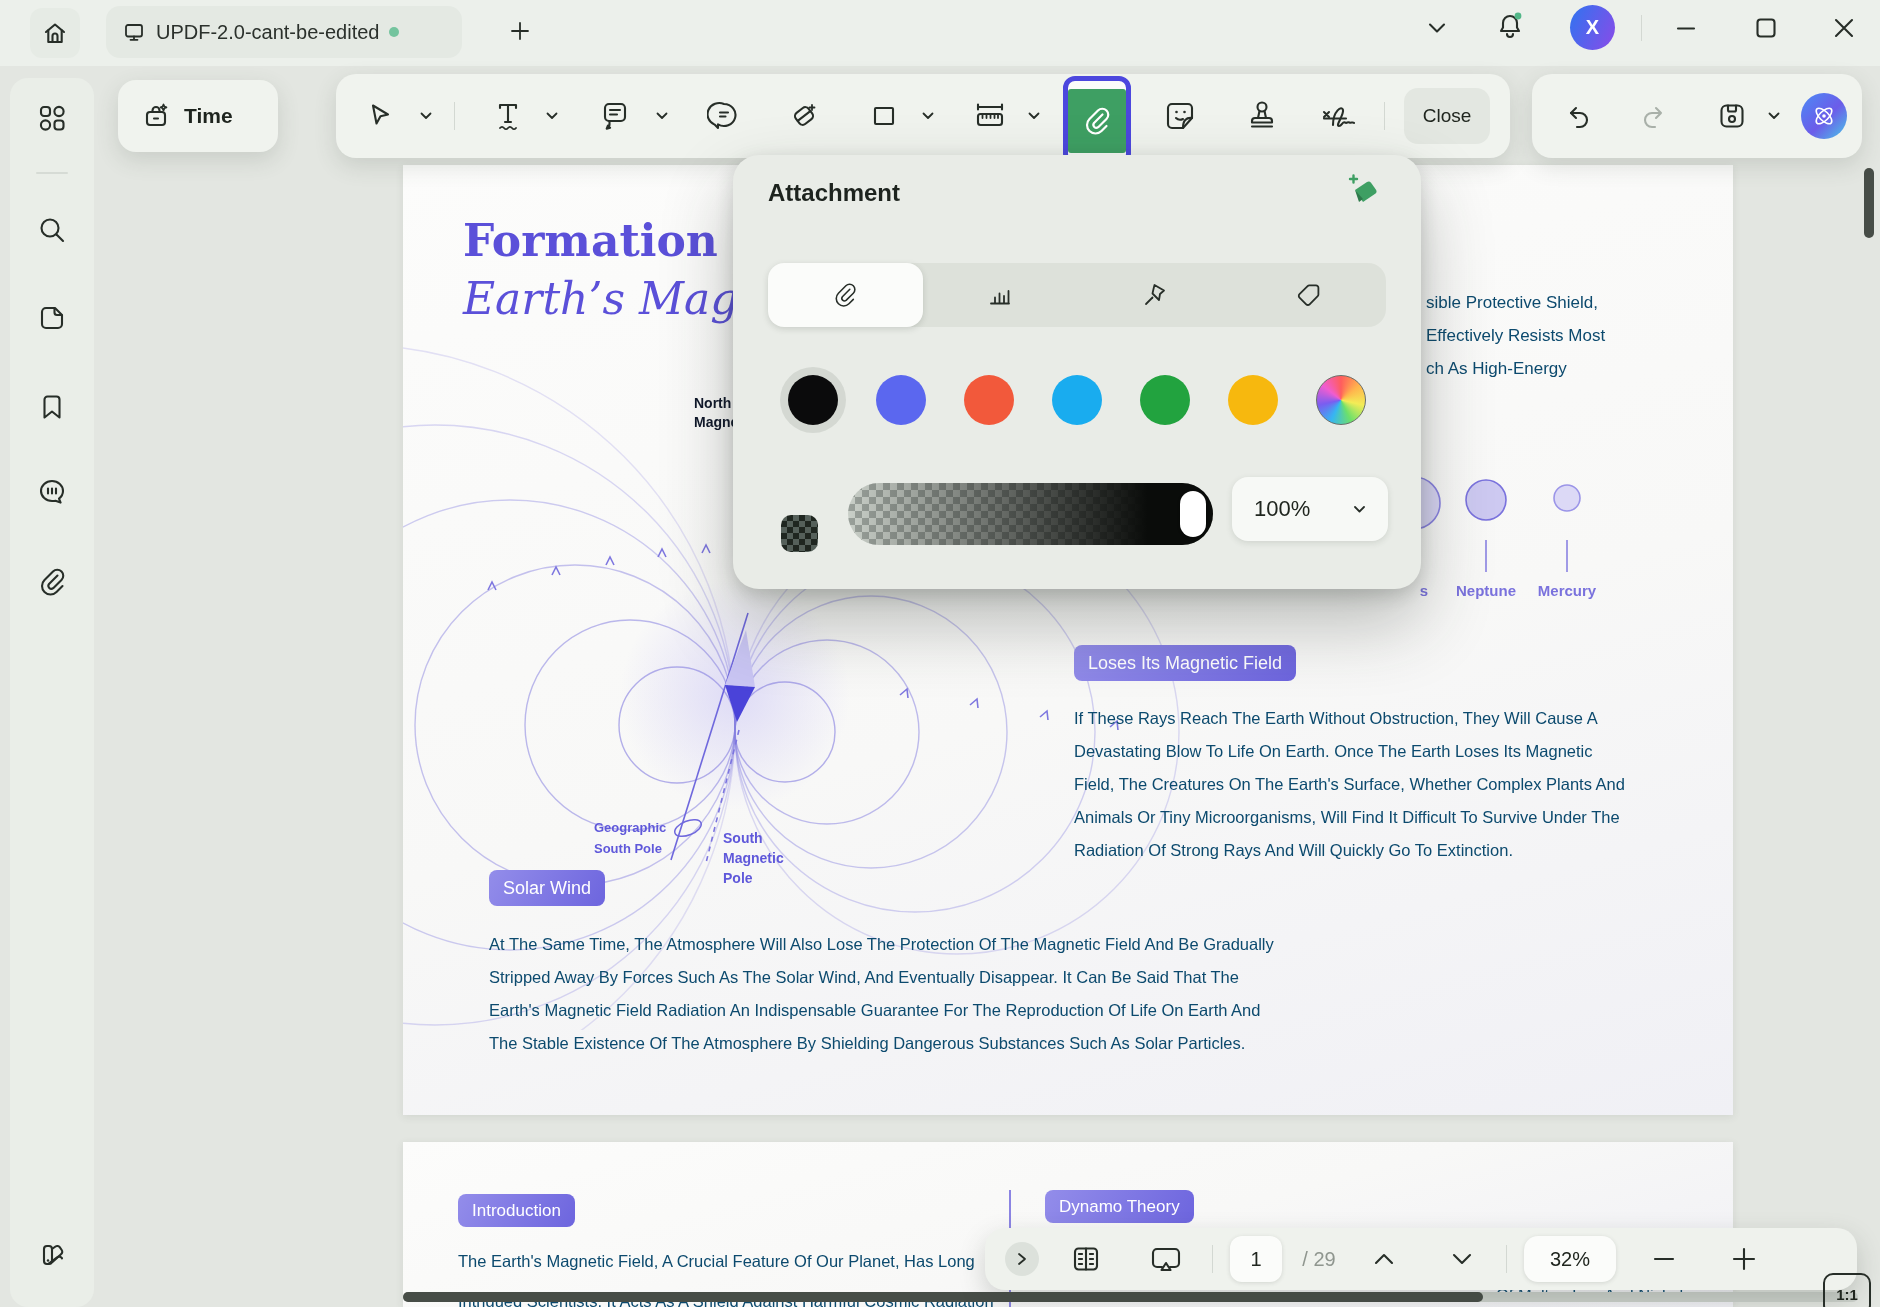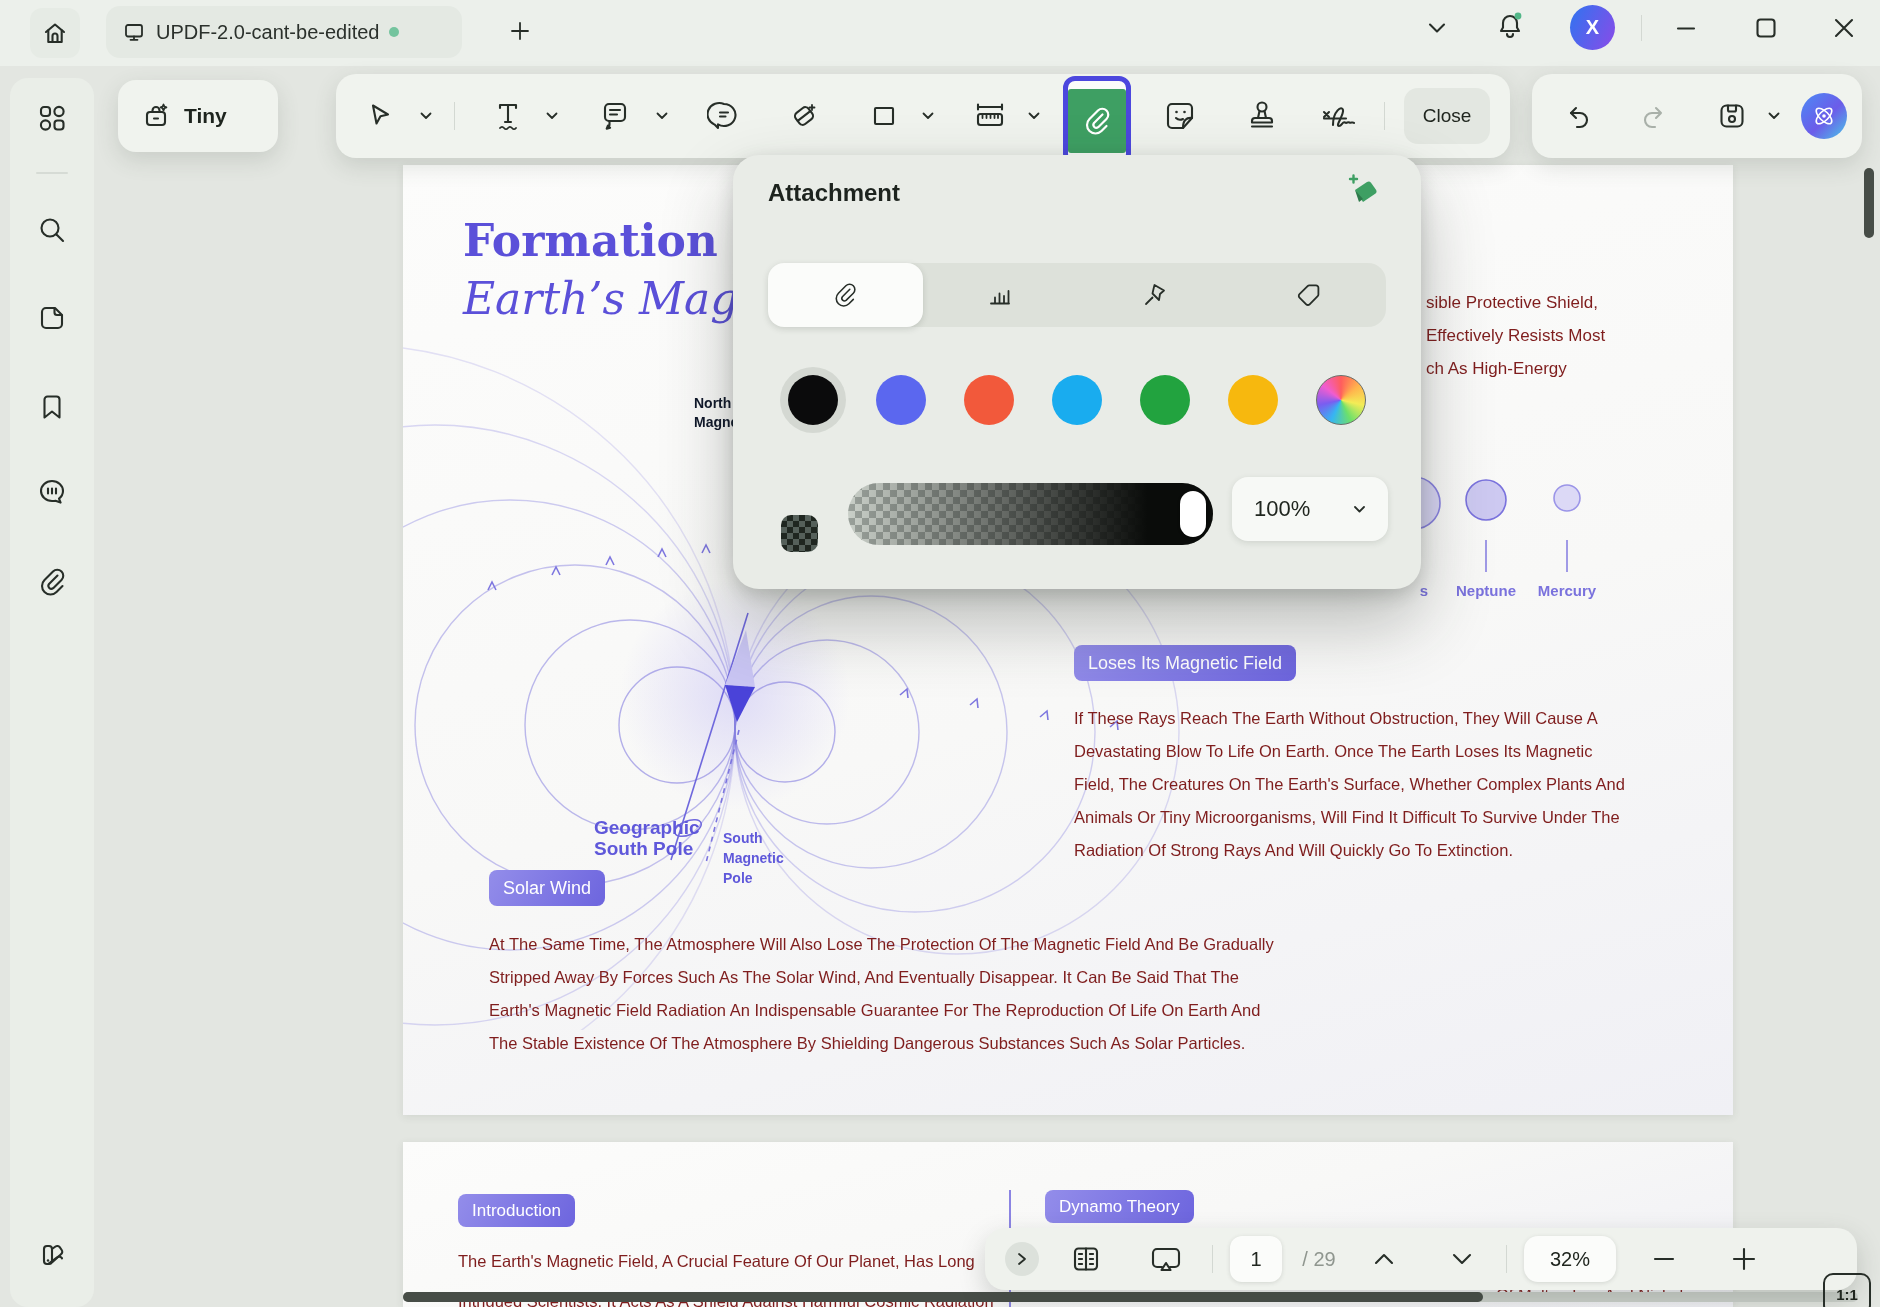--- a/index.html
+++ b/index.html
@@ -36,21 +36,21 @@
   .clip-sel{position:absolute;left:727px;top:2px;width:68px;height:90px;border:5px solid #4c47de;border-radius:12px;
             background:#fbfcfa;box-sizing:border-box;display:flex;align-items:center;justify-content:center;}
   .clip-sel-inner{width:100%;height:64px;background:#3e9f63;border-radius:3px;display:flex;align-items:center;justify-content:center;}
   .toolbar-right{left:1532px;top:74px;width:330px;height:84px;}
   .ai-btn{position:absolute;left:1824px;top:116px;width:46px;height:46px;margin:-23px 0 0 -23px;border-radius:50%;
           background:linear-gradient(135deg,#4b8bf5,#6c5ce9 55%,#49c7e8);display:flex;align-items:center;justify-content:center;}
   
   .page{background:linear-gradient(165deg,#fcfcfb 0%,#f8f8f7 55%,#f0f0f5 100%);box-shadow:0 2px 8px rgba(60,65,60,.10);}
   .badge{position:absolute;border-radius:8px;color:#fff;font-weight:normal;
          background:linear-gradient(120deg,#938dea,#6d65de);display:flex;align-items:center;padding:0 14px;}
-  .body-text{color:#7f1d1d;font-size:16.5px;}
+  .body-text{color:#0c4a6e;font-size:16.5px;}
   .body-text .ln{white-space:nowrap;height:33px;line-height:33px;}
   .diagram-label{position:absolute;color:#5f58da;font-weight:bold;line-height:19px;font-size:14px;white-space:nowrap;}
   .planet-label{position:absolute;color:#7a72dd;font-weight:bold;font-size:15px;transform:translateX(-50%);}
   
   .popup{left:733px;top:155px;width:688px;height:434px;background:#e9ece7;border-radius:26px;
          box-shadow:0 34px 70px rgba(40,48,40,.30),0 6px 18px rgba(40,48,40,.18);}
   .popup-title{position:absolute;left:35px;top:24px;font-size:24px;font-weight:bold;color:#1d231e;}
   .tabbar{position:absolute;left:35px;top:108px;width:618px;height:64px;background:#dde1da;border-radius:18px;display:flex;}
   .tabseg{width:25%;height:100%;display:flex;align-items:center;justify-content:center;border-radius:16px;}
   .tabseg.on{background:#fbfcfa;box-shadow:0 2px 6px rgba(60,70,60,.18);}
@@ -233,21 +233,21 @@
     <path d="M336 400 L303 533" stroke="#7c75df" stroke-width="1.6" stroke-dasharray="5 5" fill="none"></path>
 
     <polygon points="343,300 322,355 352,357" fill="#c9c5f3"></polygon>
     <polygon points="322,355 352,357 334,392" fill="#4a43d9"></polygon>
   </svg>
 
   <div class="diagram-label" style="left:694px;top:394px;font-size:14px;color:#0f172a;">
       <div class="ln">North</div>
       <div class="ln">Magne</div>
     </div>
-  <div class="diagram-label" style="left:594px;top:817px;font-size:19px;line-height:21px;">
+  <div class="diagram-label" style="left:594px;top:817px;font-size:13px;line-height:21px;">
       <div class="ln">Geographic</div>
       <div class="ln">South Pole</div>
     </div>
   <div class="diagram-label" style="left:723px;top:828px;font-size:14px;line-height:20px;">
       <div class="ln">South</div>
       <div class="ln">Magnetic</div>
       <div class="ln">Pole</div>
     </div>
 
   <div class="abs body-text" style="left:1426px;top:286px;font-size:17px;">
@@ -296,21 +296,21 @@
   <div class="abs scroll-thumb" style="left:403px;top:1292px;width:1080px;height:10px;"></div>
   <div class="abs scroll-thumb" style="left:1864px;top:168px;width:10px;height:70px;"></div>
 
   <div class="abs tools-btn">
     <svg width="32" height="32" viewBox="0 0 32 32">
       <rect class="ic ic-thick" x="7" y="12" width="18" height="13" rx="3"></rect>
       <path class="ic ic-thick" d="M12.5 12 v-1.5 a3.5 3.5 0 0 1 7 0 V12"></path>
       <path class="ic ic-thick" d="M14 18.5 h4"></path>
       <path class="ic" d="M23.5 4.5 l.9 2 2 .9 -2 .9 -.9 2 -.9 -2 -2 -.9 2 -.9 Z"></path>
     </svg>
-    <span class="tools-label">Tiny</span>
+    <span class="tools-label">Time</span>
   </div>
 
   <div class="abs toolbar-main grp">
     <div class="tb-item" style="left:44px;">
       <svg width="30" height="30" viewBox="0 0 30 30">
         <path class="ic ic-thick" d="M8 4.5 L23 13.5 L15.5 15.2 L11.5 22.5 Z"></path>
       </svg>
     </div>
     <div class="tb-item" style="left:90px;">
       <svg class="chev" viewBox="0 0 13 9">

